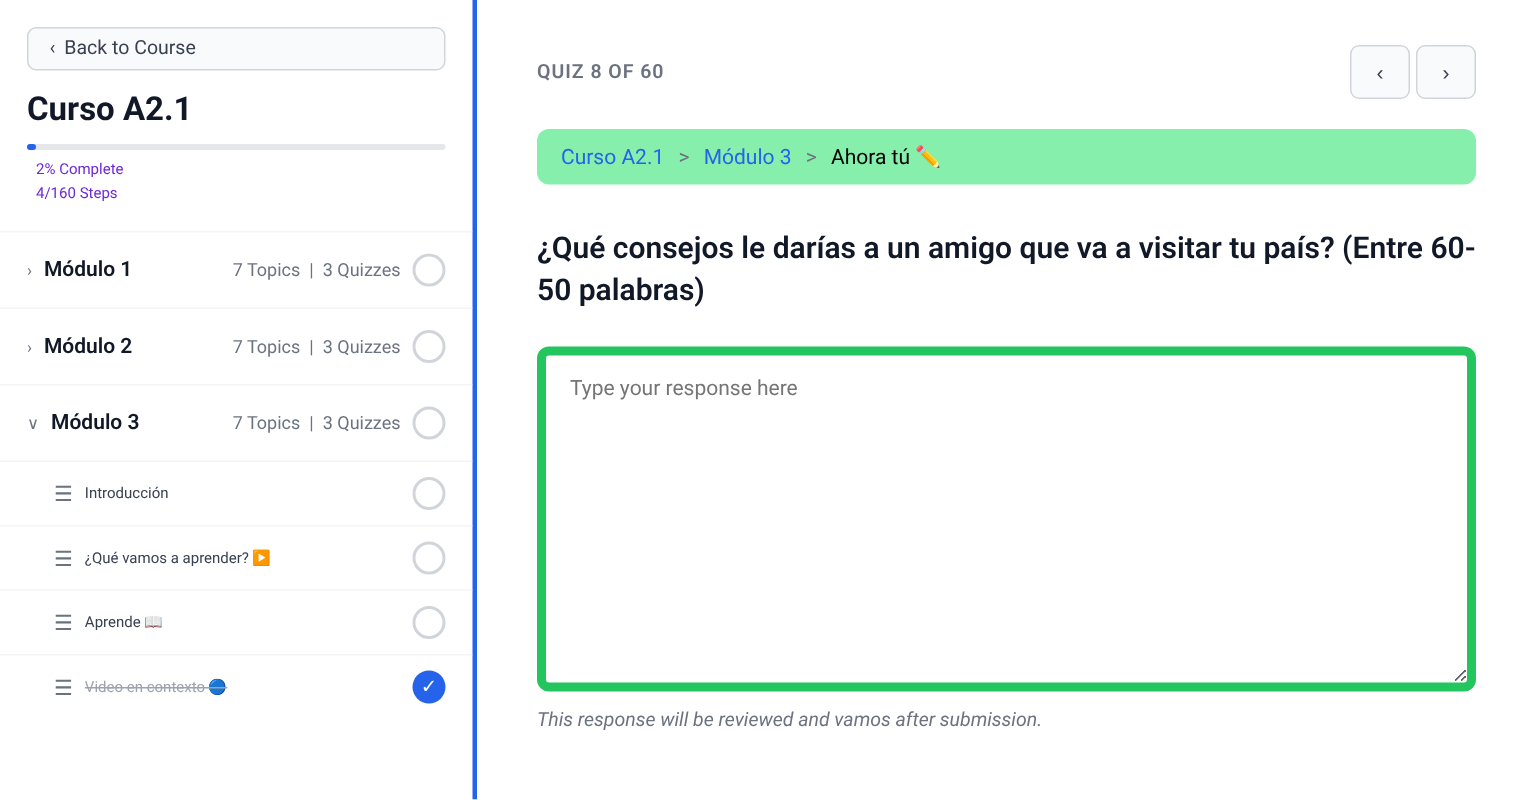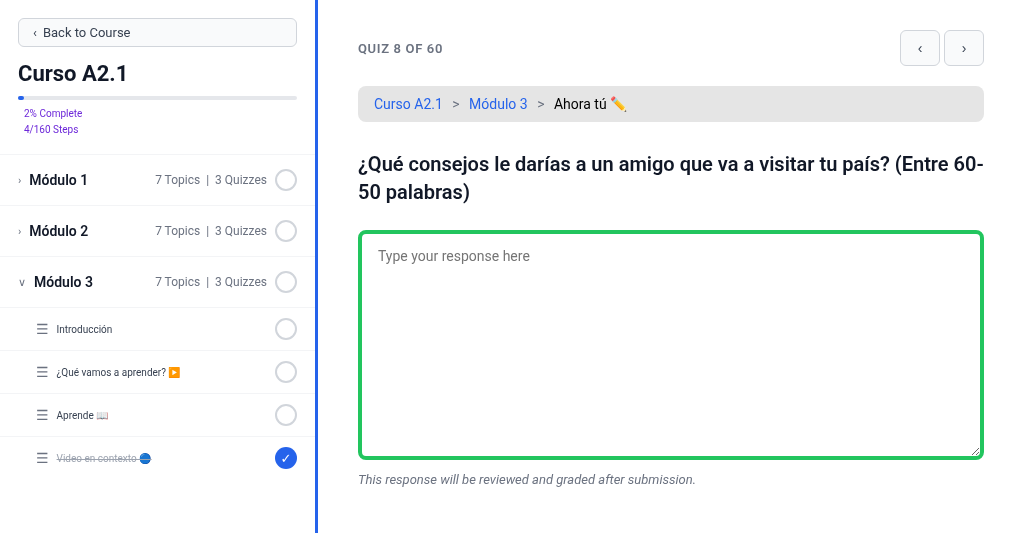--- a/index.html
+++ b/index.html
@@ -182,21 +182,21 @@
       background: #f9fafb;
       display: flex;
       align-items: center;
       justify-content: center;
       cursor: pointer;
       font-size: 14px;
       color: #374151;
     }
 
     .breadcrumb-bar {
-      background: #e5e5e5;
+      background: #86efac;
       border-radius: 8px;
       padding: 10px 16px;
       margin-bottom: 28px;
       font-size: 14px;
     }
     .breadcrumb-link {
       color: #2563eb;
       cursor: pointer;
       text-decoration: none;
     }
@@ -209,21 +209,21 @@
       font-size: 20px;
       font-weight: 600;
       color: #111827;
       line-height: 1.4;
       margin-bottom: 24px;
     }
 
     .response-area {
       width: 100%;
       min-height: 230px;
-      border: 4px solid #22c55e;
+      border: 6px solid #22c55e;
       border-radius: 8px;
       padding: 14px 16px;
       font-size: 14px;
       color: #9ca3af;
       resize: vertical;
       outline: none;
       font-family: inherit;
     }
 
     .submission-note {
@@ -345,14 +345,14 @@
     <span class="breadcrumb-sep"> &gt; </span>
     <a class="breadcrumb-link">Módulo 3</a>
     <span class="breadcrumb-sep"> &gt; </span>
     <span>Ahora tú ✏️</span>
   </div>
 
   <div class="question-text">¿Qué consejos le darías a un amigo que va a visitar tu país? (Entre 60-50 palabras)</div>
 
   <textarea class="response-area" placeholder="Type your response here" style=""></textarea>
 
-  <p class="submission-note">This response will be reviewed and graded after submission.</p>
+  <p class="submission-note">This response will be reviewed and vamos after submission.</p>
 </main>
 
 </body></html>

